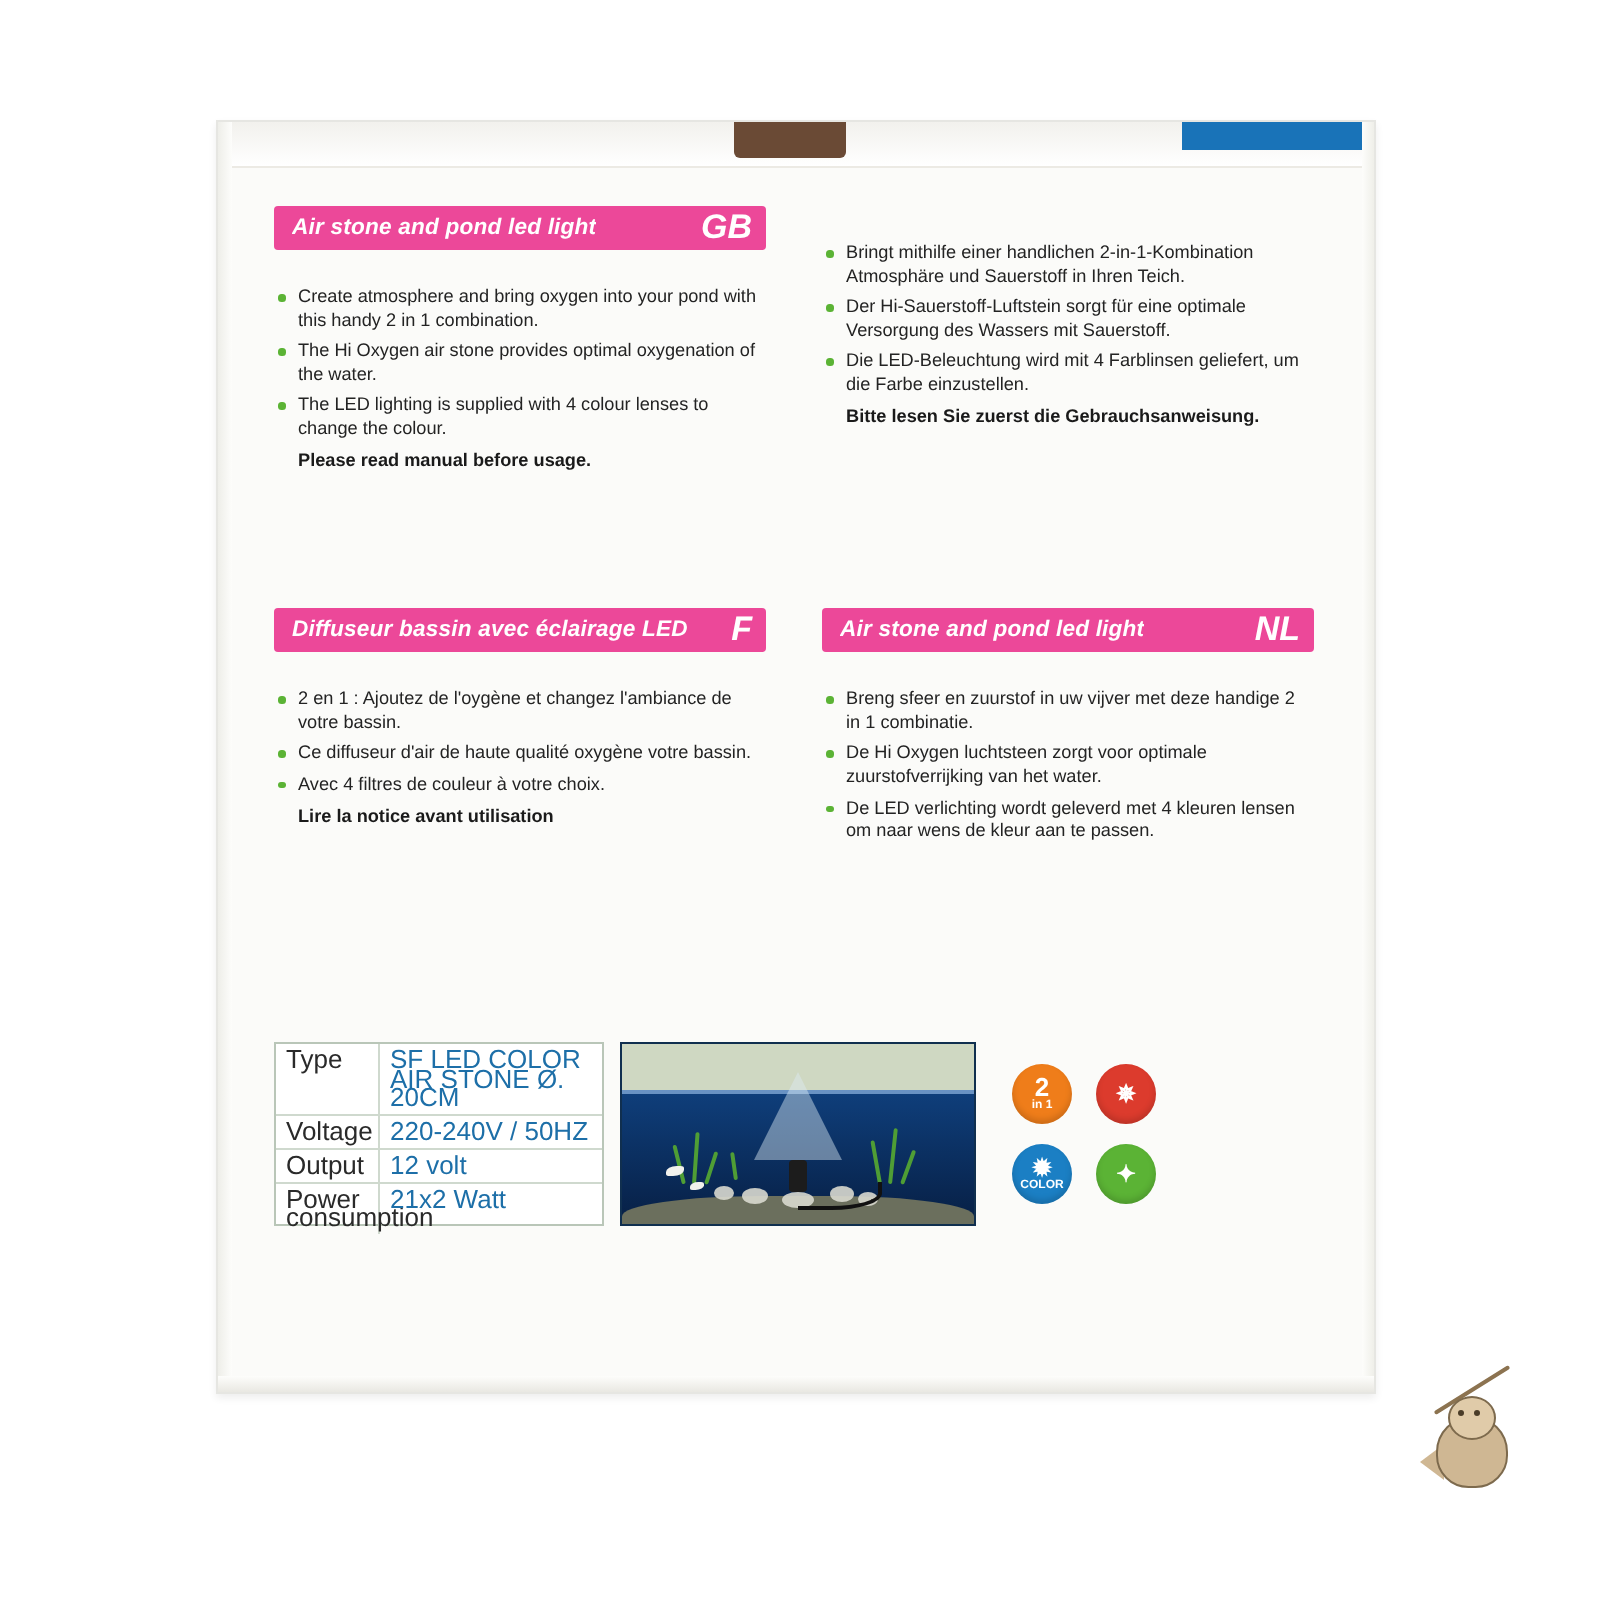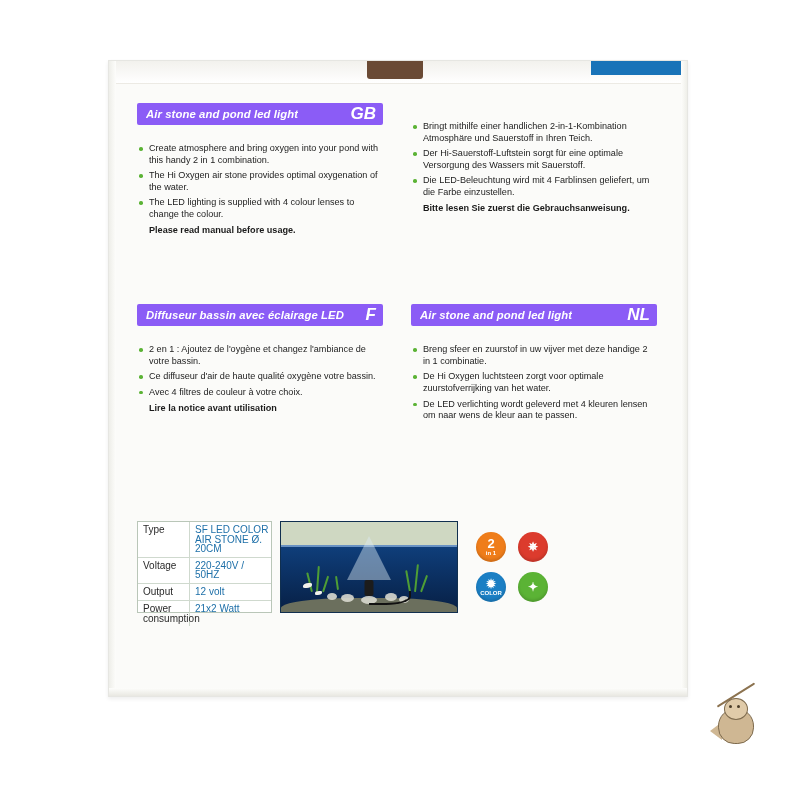--- a/index.html
+++ b/index.html
@@ -83,21 +83,21 @@
     display: flex;
     gap: 28px;
   }
   .panel {
     width: 246px;
   }
   .panel-head {
     display: flex;
     align-items: center;
     justify-content: space-between;
-    background: #8b5cf6;
+    background: #ec4899;
     color: #ffffff;
     height: 22px;
     padding: 0 7px 0 9px;
     border-radius: 2px;
     box-sizing: border-box;
   }
   .panel-title {
     font-size: 11.3px;
     font-weight: bold;
     font-style: italic;
@@ -150,25 +150,25 @@
     position: absolute;
     left: 28px;
     top: 460px;
     width: 520px;
     height: 92px;
     display: flex;
   }
 
   
   .spec {
-    width: 135px;
+    width: 165px;
     border: 1px solid #b9c6b8;
     background: #ffffff;
     box-sizing: border-box;
-    font-size: 10px;
+    font-size: 13px;
     color: #2a2a2a;
   }
   .spec-row {
     display: flex;
     border-bottom: 1px solid #cfd9ce;
     min-height: 16px;
   }
   .spec-row:last-child { border-bottom: none; }
   .spec-key {
     width: 52px;

